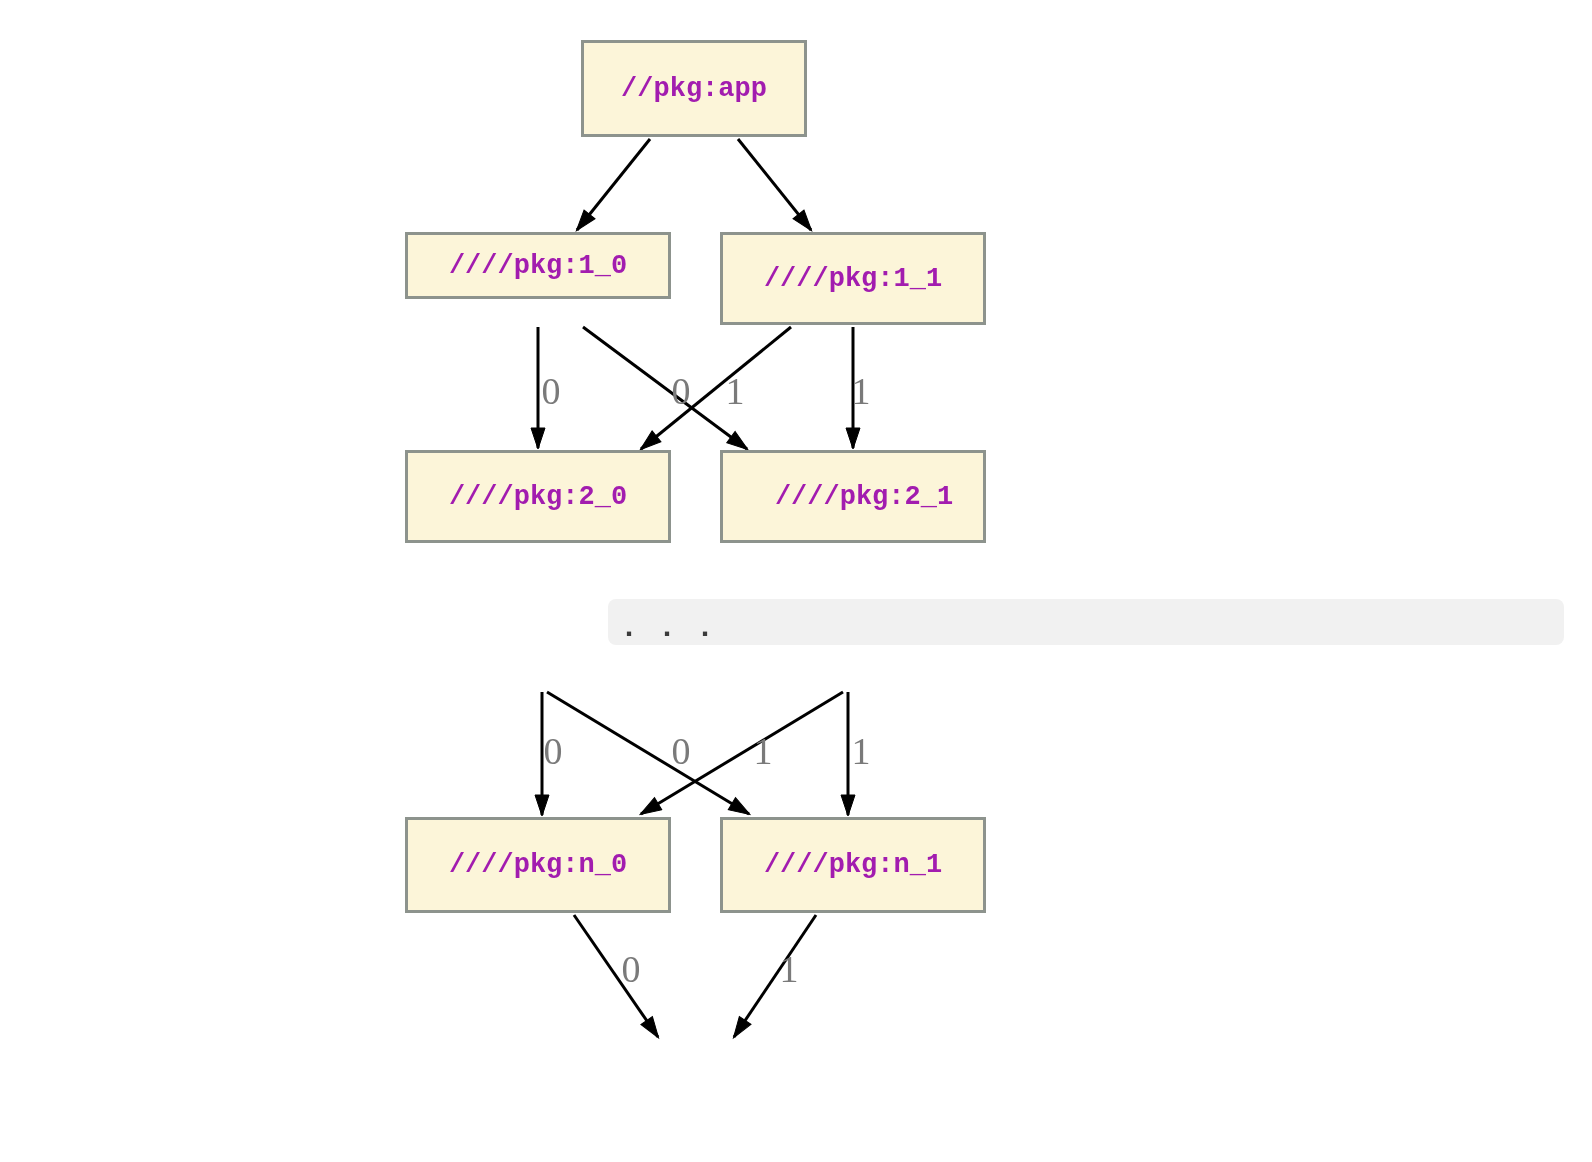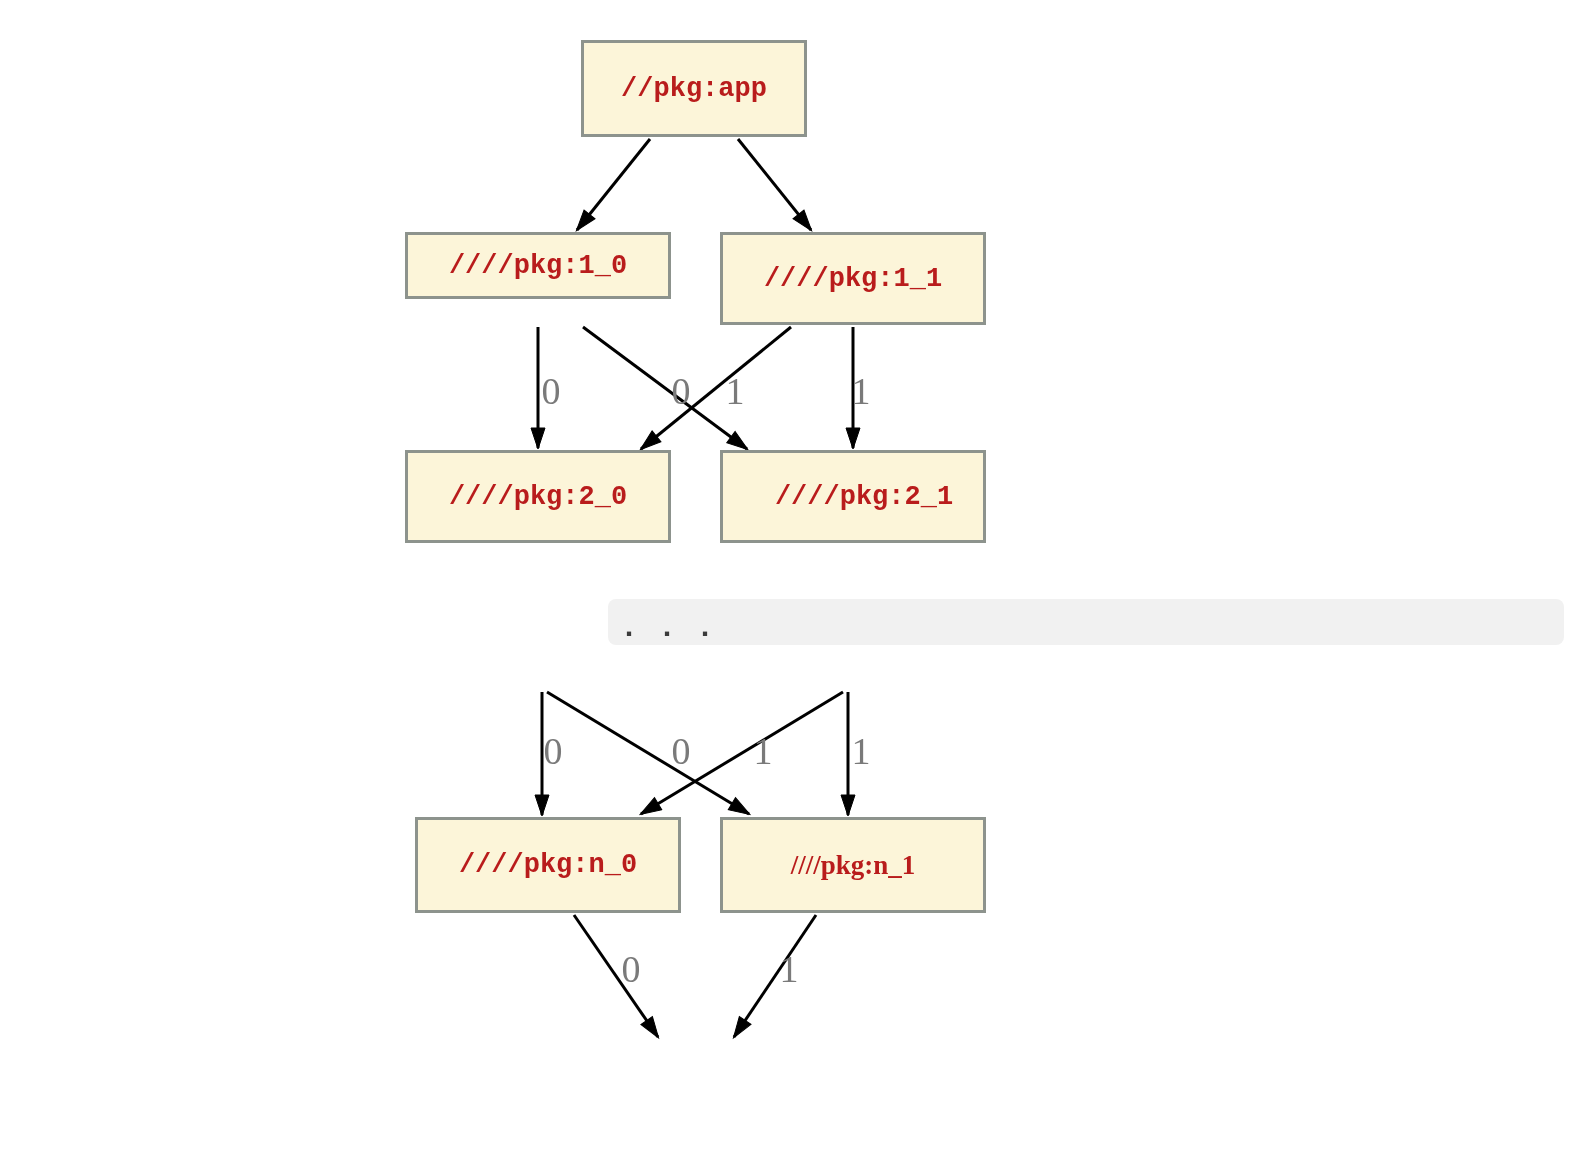--- a/index.html
+++ b/index.html
@@ -27,21 +27,21 @@
     position: absolute;
     box-sizing: border-box;
     background: #fcf5d9;
     border: 3px solid #8d938d;
     display: flex;
     align-items: center;
     justify-content: center;
     font-family: "Liberation Mono", "DejaVu Sans Mono", monospace;
     font-weight: bold;
     font-size: 27px;
-    color: #b91c1c;
+    color: #a21caf;
     white-space: nowrap;
   }
   .edge-label {
     position: absolute;
     transform: translate(-50%, -50%);
     font-family: "Liberation Serif", "DejaVu Serif", serif;
     font-size: 38px;
     line-height: 1;
     color: #7a7a7a;
   }
@@ -63,22 +63,22 @@
     line-height: 1;
     letter-spacing: 1px;
     color: #3b3b3b;
   }
   
   .n-app { left: 581px; top: 40px;  width: 226px; height: 97px; }
   .n-10  { left: 405px; top: 232px; width: 266px; height: 67px; }
   .n-11  { left: 720px; top: 232px; width: 266px; height: 93px; }
   .n-20  { left: 405px; top: 450px; width: 266px; height: 93px; }
   .n-21  { left: 720px; top: 450px; width: 266px; height: 93px; padding-left: 22px; }
-  .n-n0  { left: 415px; top: 817px; width: 266px; height: 96px; }
-  .n-n1  { left: 720px; top: 817px; width: 266px; height: 96px; font-family: Liberation Serif, serif; }
+  .n-n0  { left: 405px; top: 817px; width: 266px; height: 96px; }
+  .n-n1  { left: 720px; top: 817px; width: 266px; height: 96px; }
   .n-dep { left: 580px; top: 1039px; width: 228px; height: 96px; }
 </style>
 </head>
 <body>
 
 <div class="canvas">
 
   <svg class="edge-layer" width="1592" height="1162" viewBox="0 0 1592 1162" xmlns="http://www.w3.org/2000/svg">
     <defs>
       <marker id="arrow" markerUnits="userSpaceOnUse" markerWidth="26" markerHeight="20" refX="21" refY="8" orient="auto">

